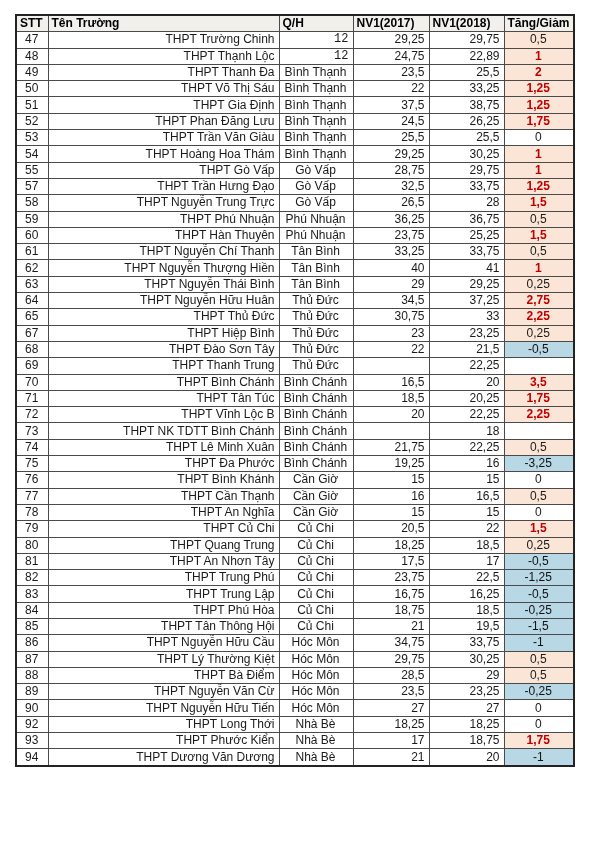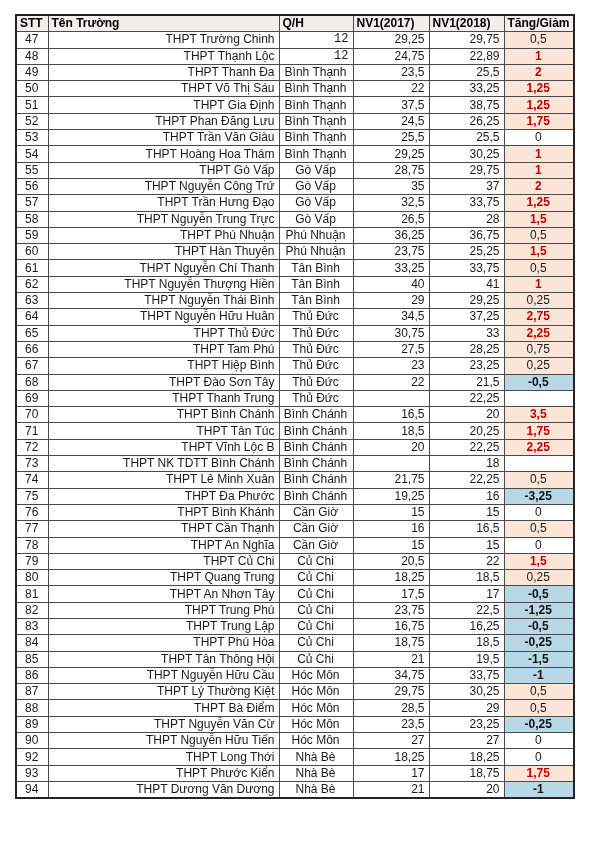--- a/index.html
+++ b/index.html
@@ -41,21 +41,21 @@
     color: #000;
   }
   td.c-stt   { text-align: center; }
   td.c-name  { text-align: right; }
   td.c-qh    { text-align: center; }
   td.c-qh.numeric { text-align: right; font-family: Liberation Mono, monospace; }
   td.c-num   { text-align: right; }
   td.c-diff  { text-align: center; }
   td.diff-pos    { background: var(--pos-bg, #fbe5d6); }
   td.diff-strong { background: var(--pos-bg, #fbe5d6); color: var(--up-text, #c00000); font-weight: bold; }
-  td.diff-neg    { background: var(--neg-bg, #b9d8e6); font-weight: bold; color: #111; }
+  td.diff-neg    { background: var(--neg-bg, #b9d8e6); font-weight: normal; color: #111; }
   td.diff-zero   { background: #ffffff; }
   td.diff-empty  { background: #ffffff; }
 </style>
 </head>
 <body>
 
 <div class="page">
   <table class="score-table">
     <colgroup>
       <col style="width:32px">
@@ -142,28 +142,20 @@
         </tr>
         <tr>
           <td class="c-stt">55</td>
           <td class="c-name">THPT Gò Vấp</td>
           <td class="c-qh">Gò Vấp</td>
           <td class="c-num">28,75</td>
           <td class="c-num">29,75</td>
           <td class="c-diff diff-strong">1</td>
         </tr>
         <tr>
-          <td class="c-stt">56</td>
-          <td class="c-name">THPT Nguyễn Công Trứ</td>
-          <td class="c-qh">Gò Vấp</td>
-          <td class="c-num">35</td>
-          <td class="c-num">37</td>
-          <td class="c-diff diff-strong">2</td>
-        </tr>
-        <tr>
           <td class="c-stt">57</td>
           <td class="c-name">THPT Trần Hưng Đạo</td>
           <td class="c-qh">Gò Vấp</td>
           <td class="c-num">32,5</td>
           <td class="c-num">33,75</td>
           <td class="c-diff diff-strong">1,25</td>
         </tr>
         <tr>
           <td class="c-stt">58</td>
           <td class="c-name">THPT Nguyễn Trung Trực</td>
@@ -222,28 +214,20 @@
         </tr>
         <tr>
           <td class="c-stt">65</td>
           <td class="c-name">THPT Thủ Đức</td>
           <td class="c-qh">Thủ Đức</td>
           <td class="c-num">30,75</td>
           <td class="c-num">33</td>
           <td class="c-diff diff-strong">2,25</td>
         </tr>
         <tr>
-          <td class="c-stt">66</td>
-          <td class="c-name">THPT Tam Phú</td>
-          <td class="c-qh">Thủ Đức</td>
-          <td class="c-num">27,5</td>
-          <td class="c-num">28,25</td>
-          <td class="c-diff diff-pos">0,75</td>
-        </tr>
-        <tr>
           <td class="c-stt">67</td>
           <td class="c-name">THPT Hiệp Bình</td>
           <td class="c-qh">Thủ Đức</td>
           <td class="c-num">23</td>
           <td class="c-num">23,25</td>
           <td class="c-diff diff-pos">0,25</td>
         </tr>
         <tr>
           <td class="c-stt">68</td>
           <td class="c-name">THPT Đào Sơn Tây</td>

